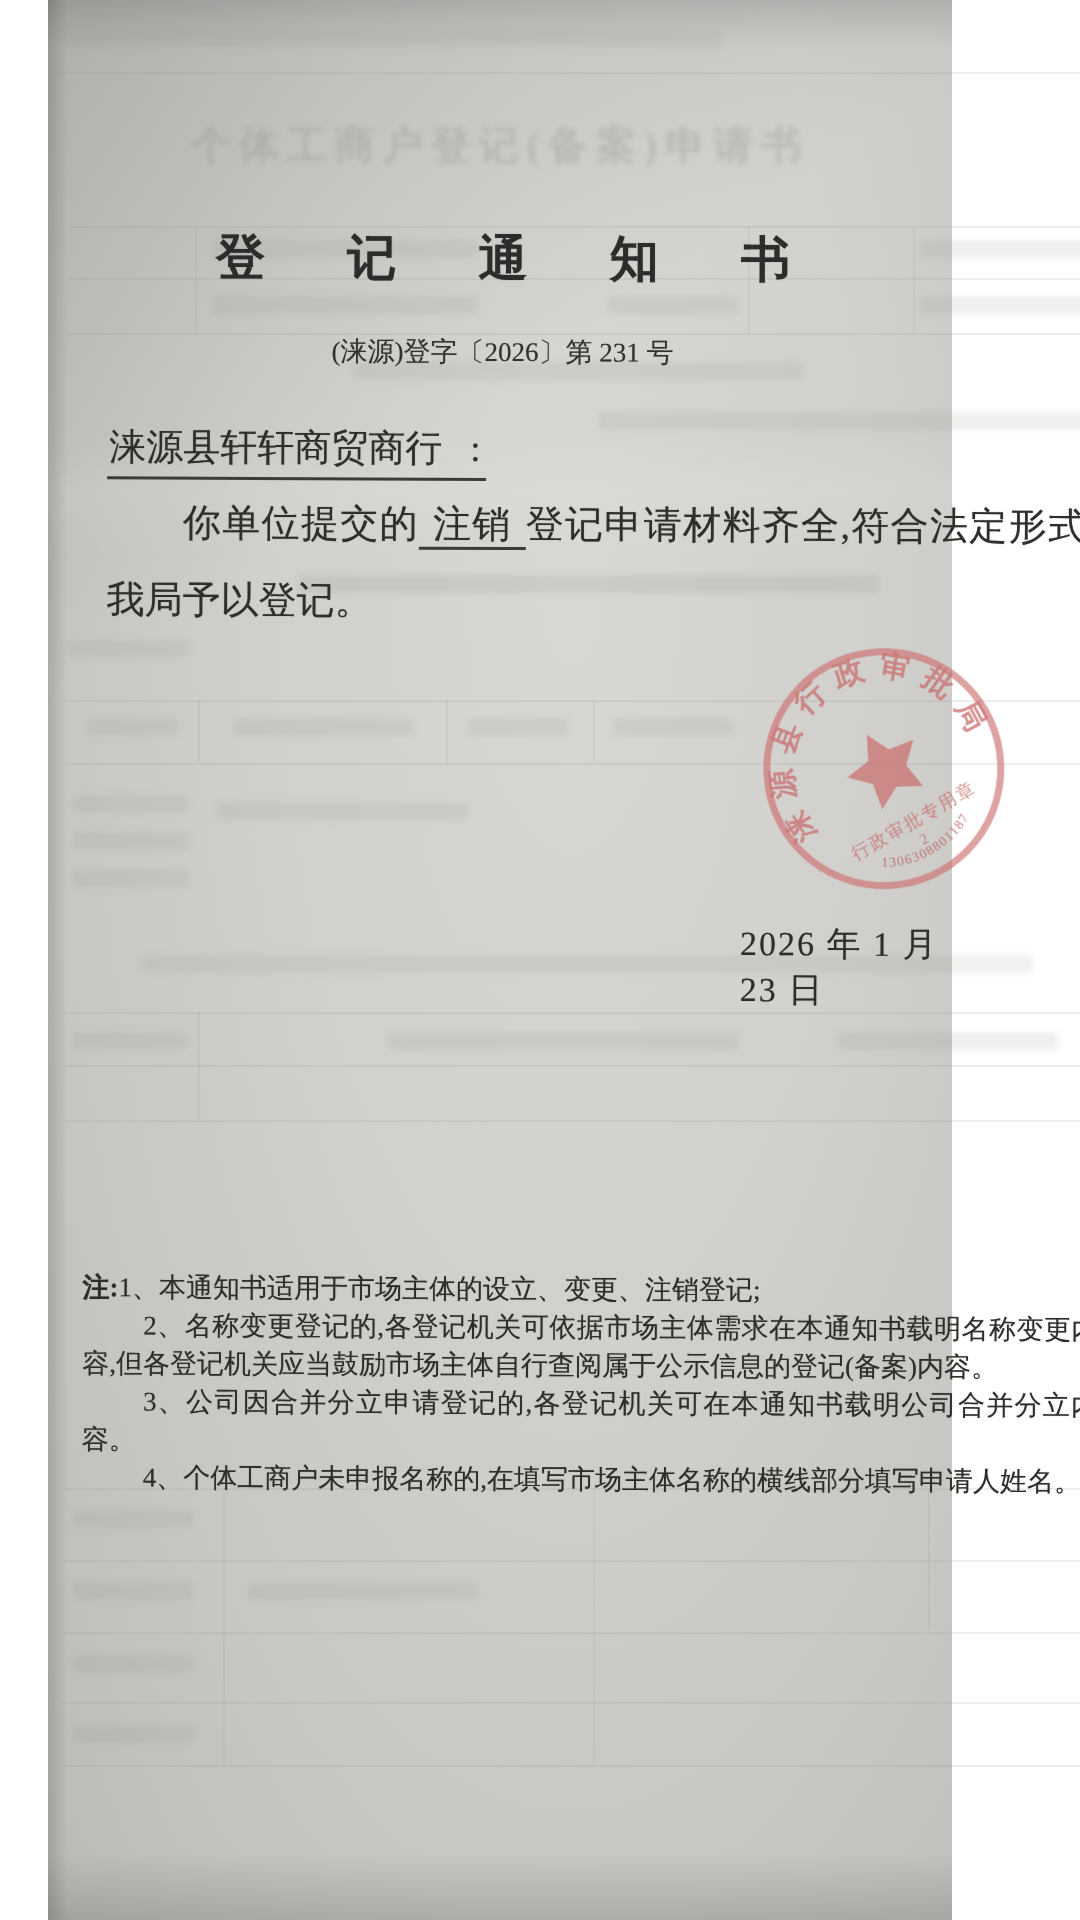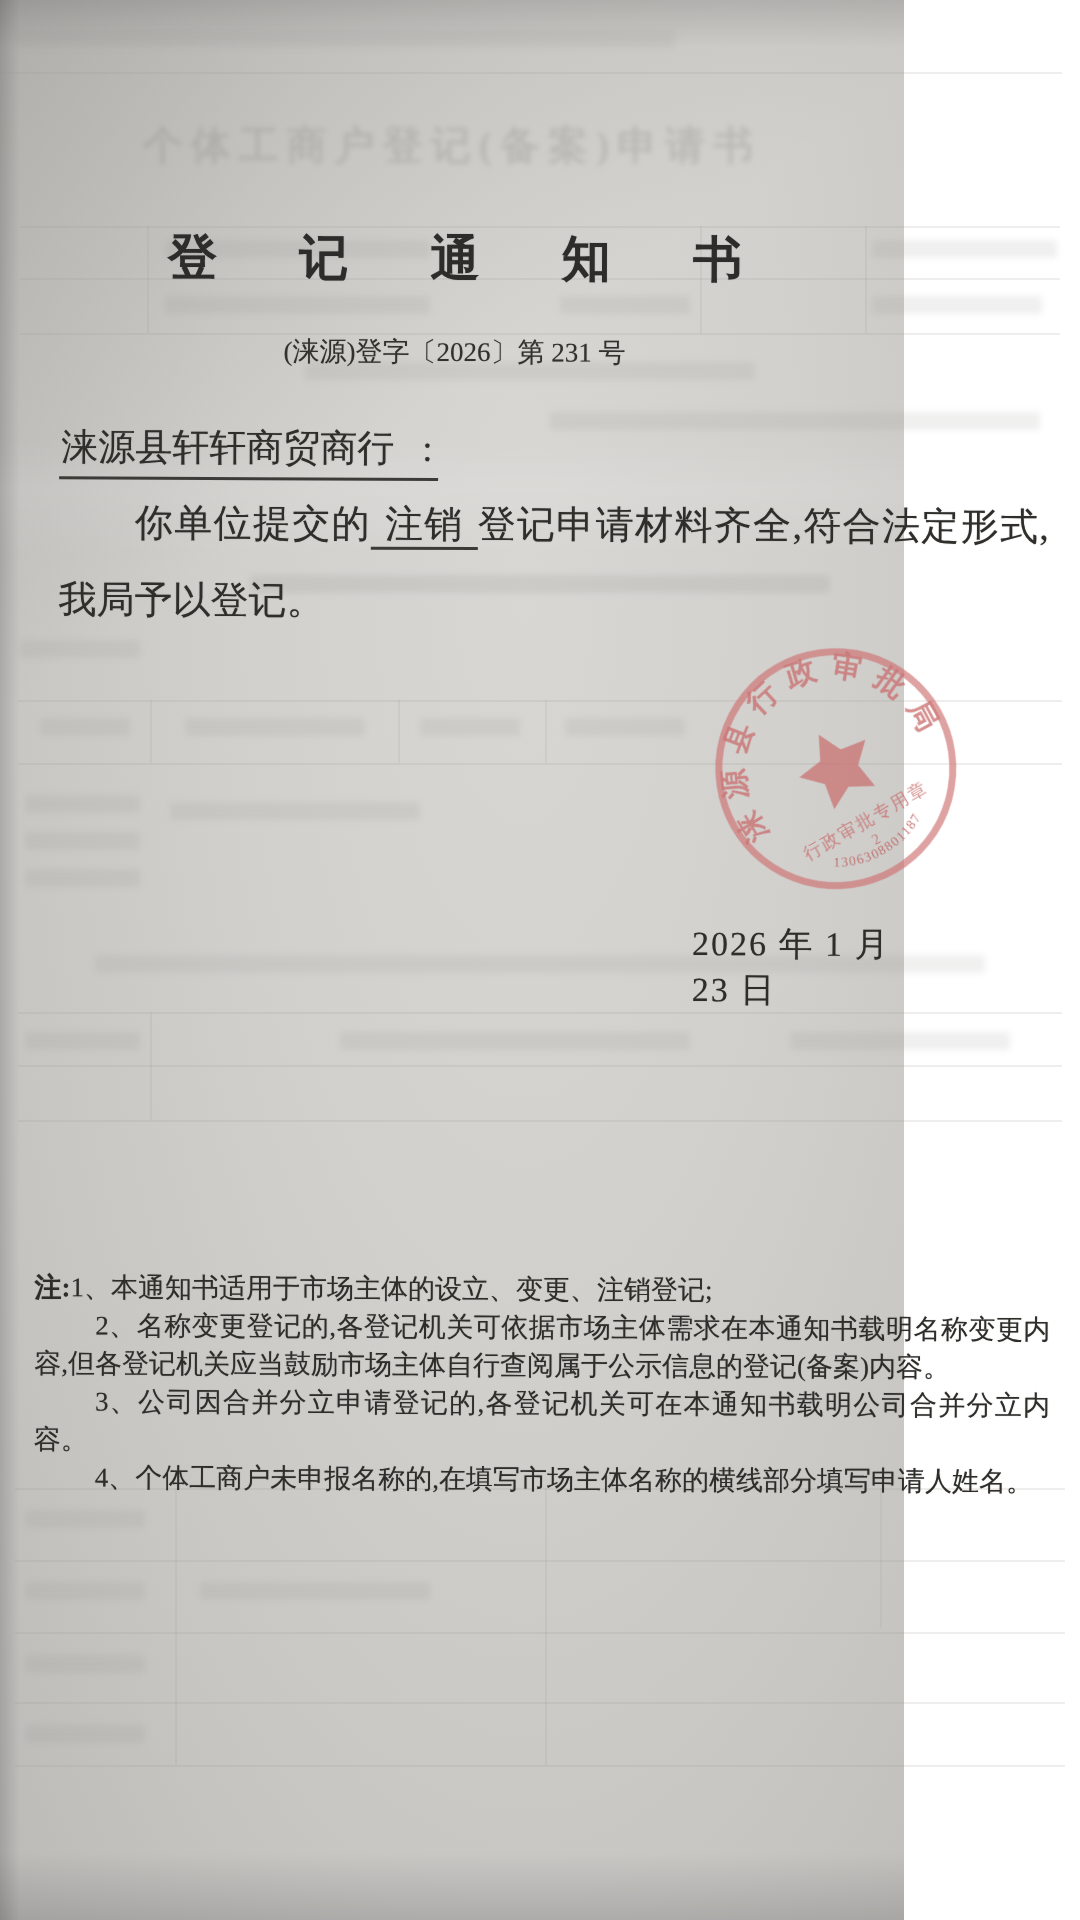--- a/index.html
+++ b/index.html
@@ -6,20 +6,21 @@
   body{width:1080px;height:1920px;overflow:hidden;
     font-family:"Liberation Serif","DejaVu Serif",serif;}
   .page{position:relative;width:904px;height:1920px;color:#34322f;
     background:
       linear-gradient(to bottom, rgba(0,0,0,0.12), rgba(0,0,0,0) 2.5%),
       linear-gradient(to right, rgba(0,0,0,0.14), rgba(0,0,0,0) 2.2%),
       linear-gradient(145deg, rgba(55,53,50,0.16) 0%, rgba(55,53,50,0) 28%),
       linear-gradient(to top, rgba(35,35,35,0.16), rgba(0,0,0,0) 3.5%),
       linear-gradient(to bottom, transparent 23%, rgba(255,255,255,0.09) 25.5%, transparent 29%),
       radial-gradient(ellipse at 58% 30%, #d8d7d4 0%, #d1d0cd 40%, #c7c6c3 72%, #bbbab7 100%);
+    margin-left: 48px;
   }
   .content{position:absolute;inset:0;transform:rotate(0.25deg);}
   
   .ghost{position:absolute;inset:0;pointer-events:none;}
   .gtitle{position:absolute;top:118px;left:0;width:100%;text-align:center;
     font-size:40px;letter-spacing:8px;color:#8b8986;opacity:.30;filter:blur(2.6px);font-weight:700;}
   .gbar{position:absolute;background:#8c8a87;opacity:.13;filter:blur(3px);border-radius:3px;height:18px;}
   .gline{position:absolute;background:#96948f;opacity:.15;height:2px;filter:blur(.6px);}
   .gvline{position:absolute;background:#96948f;opacity:.13;width:2px;filter:blur(.6px);}
   

